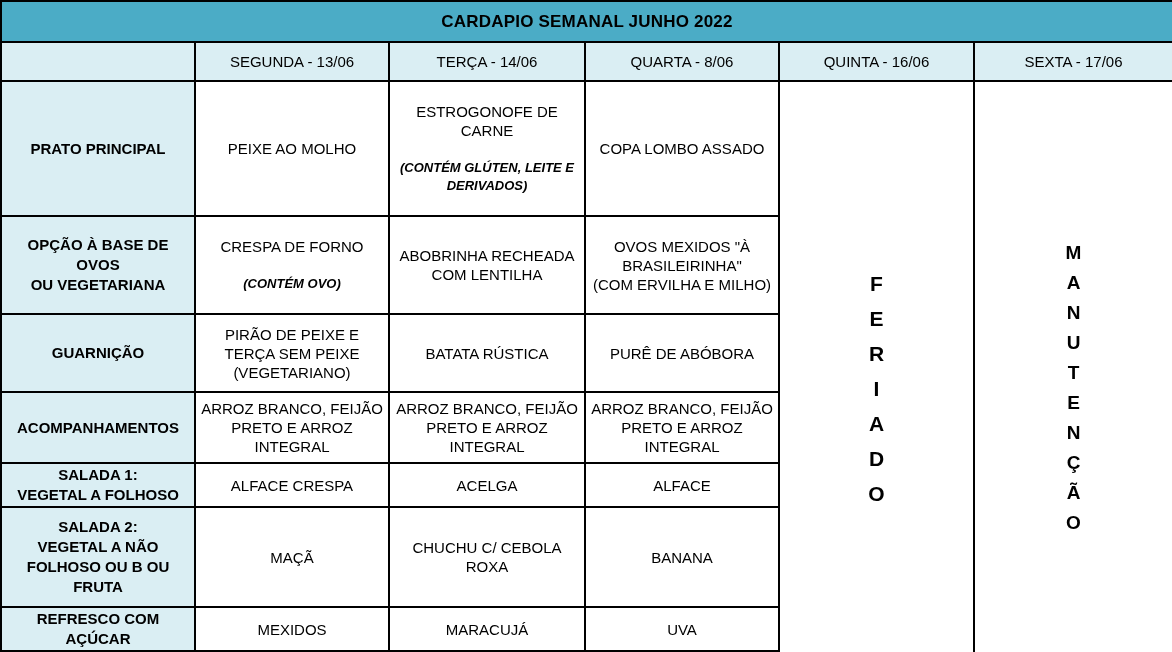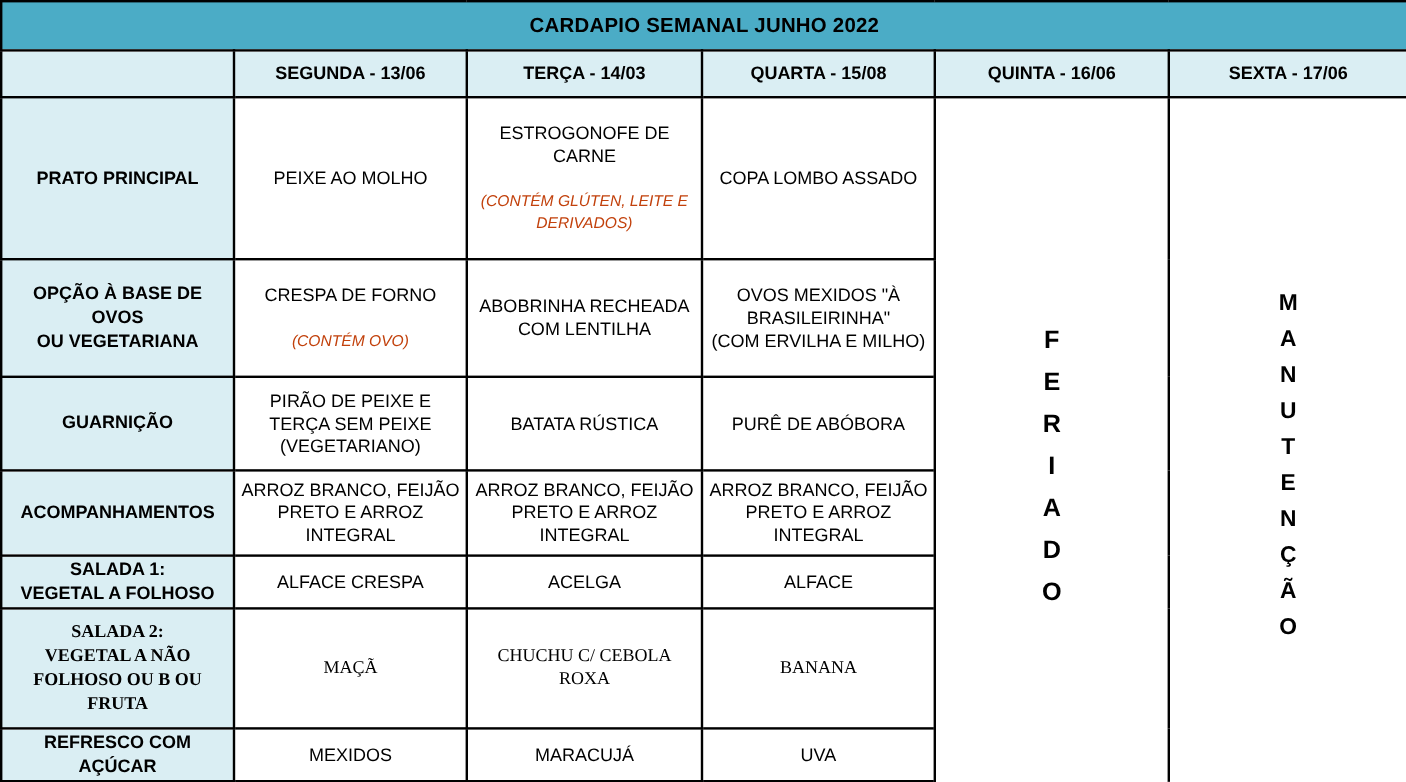--- a/index.html
+++ b/index.html
@@ -1,31 +1,31 @@
 <!DOCTYPE html>
 <html><head>
 <meta charset="utf-8">
 <style>
   html,body{margin:0;padding:0;background:#fff;font-family:"Liberation Sans",sans-serif;}
   .sheet{width:1172px;height:652px;overflow:hidden;}
   table{border-collapse:collapse;table-layout:fixed;width:1172px;}
   td{border:2px solid #000;text-align:center;vertical-align:middle;padding:1px 4px;
      font-size:15px;line-height:19px;color:#000;white-space:pre-line;overflow:hidden;}
   .title-cell{background:#4bacc6;font-weight:bold;font-size:17px;letter-spacing:0.2px;}
-  .head-cell{background:#daeef3;font-weight:bold;font-size:15px;}
+  .head-cell{background:#daeef3;font-weight:normal;font-size:15px;}
   .label-cell{background:#daeef3;font-weight:bold;font-size:15px;line-height:20px;}
   .menu-cell{background:#ffffff;}
   .cell-text{display:block;}
-  .note{display:block;color:#c2410c;font-weight:normal;font-style:italic;font-size:13px;line-height:18px;}
+  .note{display:block;color:#000000;font-weight:bold;font-style:italic;font-size:13px;line-height:18px;}
   .status-cell{background:#ffffff;}
   .feriado-text{display:block;font-weight:bold;font-size:21px;line-height:35px;white-space:pre-line;}
   .manutencao-text{display:block;font-weight:bold;font-size:19px;line-height:30px;white-space:pre-line;}
   tr.h-title{height:41px;} tr.h-head{height:39px;}
   tr.h-r0{height:74px;} tr.h-r1{height:68px;} tr.h-r2{height:78px;} tr.h-r3{height:71px;}
-  tr.h-r4{height:44px;margin-top:48px;} tr.h-r5{height:100px;font-family:Liberation Serif, serif;} tr.h-r6{height:41px;} tr.h-r7{height:42px;}
+  tr.h-r4{height:44px;margin-top:48px;} tr.h-r5{height:100px;} tr.h-r6{height:41px;} tr.h-r7{height:42px;}
 </style>
 </head>
 <body>
 
 <div class="sheet">
   <table>
     <colgroup>
       <col style="width:194px">
         <col style="width:194px">
         <col style="width:196px">
@@ -33,22 +33,22 @@
         <col style="width:195px">
         <col style="width:199px">
     </colgroup>
     <tbody>
       <tr class="h-title">
         <td class="title-cell" colspan="6">CARDAPIO SEMANAL JUNHO 2022</td>
       </tr>
       <tr class="h-head">
         <td class="head-cell"></td>
         <td class="head-cell">SEGUNDA - 13/06</td>
-        <td class="head-cell">TERÇA - 14/03</td>
-        <td class="head-cell">QUARTA - 15/08</td>
+        <td class="head-cell">TERÇA - 14/06</td>
+        <td class="head-cell">QUARTA - 8/06</td>
         <td class="head-cell">QUINTA - 16/06</td>
         <td class="head-cell">SEXTA - 17/06</td>
       </tr>
 
       <tr class="h-r0">
         <td class="label-cell">PRATO PRINCIPAL</td>
         <td class="menu-cell"><span class="cell-text">PEIXE AO MOLHO</span></td>
         <td class="menu-cell">
           <span class="cell-text">ESTROGONOFE DE CARNE</span>
           <span class="note">(CONTÉM GLÚTEN, LEITE E DERIVADOS)</span>

